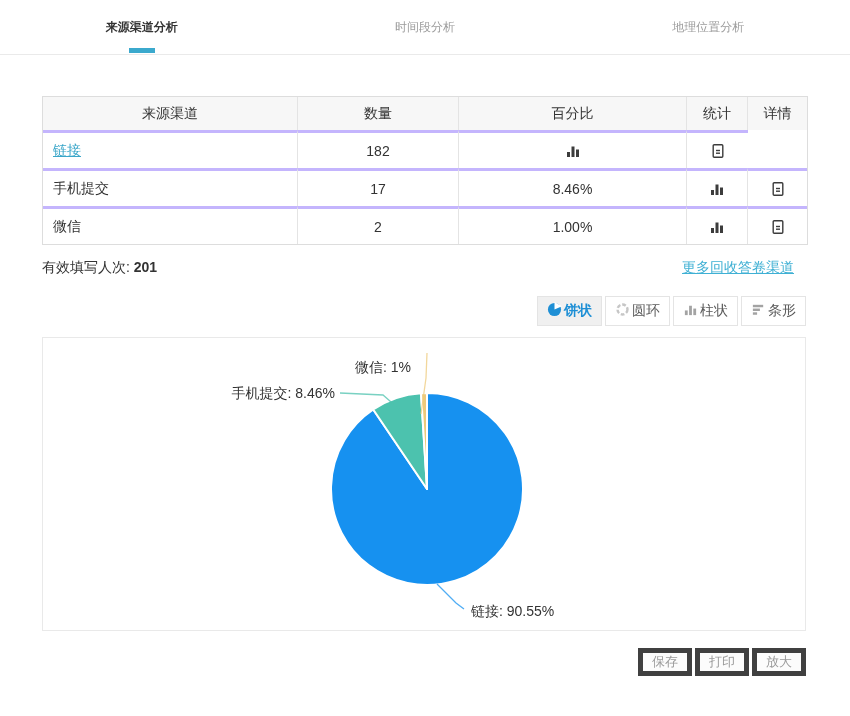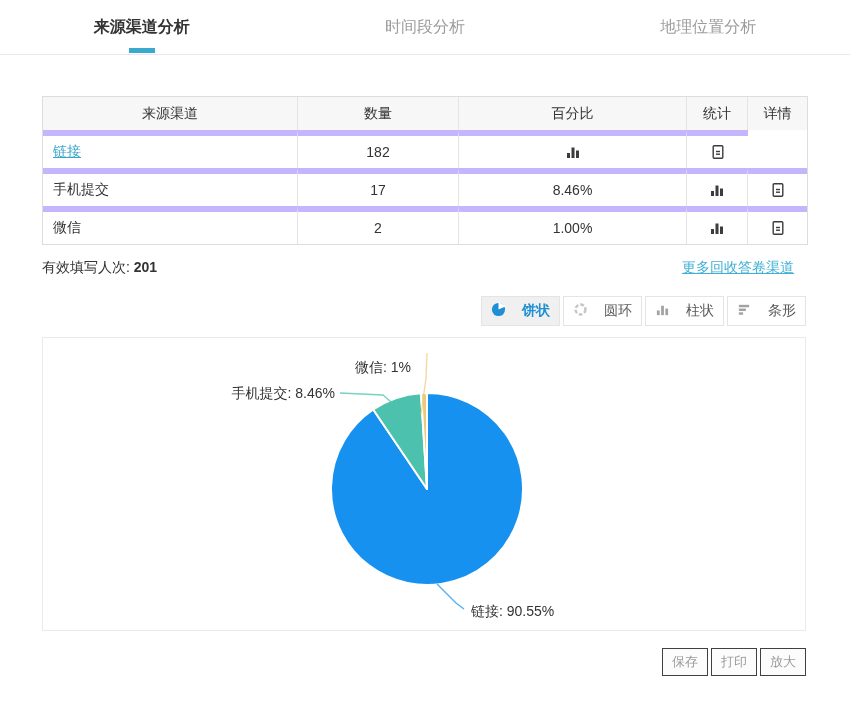--- a/index.html
+++ b/index.html
@@ -12,73 +12,73 @@
     overflow: hidden;
   }
 
   
   .tabbar {
     position: absolute; left: 0; top: 0; width: 850px; height: 55px;
     background: #fff; border-bottom: 1px solid #eaeaea; display: flex;
   }
   .tab {
     flex: 1; display: flex; align-items: center; justify-content: center;
-    font-size: 16px; color: #9c9c9c; cursor: pointer; position: relative;
+    font-size: 12px; color: #9c9c9c; cursor: pointer; position: relative;
   }
   .tab.active { color: #333; font-weight: bold; }
   .tab-underline {
     position: absolute; bottom: 1px; left: 50%; transform: translateX(-50%);
     width: 26px; height: 5px; background: #3ba9cd;
   }
 
   
   .stat-table {
     position: absolute; left: 42px; top: 96px; width: 766px;
     border: 1px solid #ddd; font-size: 14px; background: #fff;
   }
   .trow { display: grid; grid-template-columns: 255px 161px 228px 61px 59px; }
   .trow > div {
     height: 38px; display: flex; align-items: center; justify-content: center;
-    border-right: 1px solid #e4e4e4; border-top: 6px solid #c4b5fd;
+    border-right: 1px solid #e4e4e4; border-top: 3px solid #c4b5fd;
   }
   .trow > div:last-child { border-right: none; }
   .trow.thead > div { height: 33px; background: #f7f7f7; border-top: none; }
   .cell-channel { justify-content: flex-start !important; padding-left: 10px; }
   .link { color: #3aa6c9; text-decoration: underline; cursor: pointer; }
   .icon-btn { cursor: pointer; display: inline-flex; }
 
   
   .summary { position: absolute; left: 42px; top: 259px; font-size: 14px; color: #333; }
   .summary b { font-weight: bold; }
   .more-link {
     position: absolute; right: 56px; top: 259px; font-size: 14px;
     color: #3fb0d4; text-decoration: underline; cursor: pointer;
   }
 
   
   .chart-toolbar { position: absolute; top: 296px; right: 44px; display: flex; gap: 3px; }
   .ct-btn {
-    display: flex; align-items: center; gap: 16px; height: 30px; padding: 4px 9px;
+    display: flex; align-items: center; gap: 2px; height: 30px; padding: 4px 9px;
     border: 1px solid #e4e4e4; background: #fff; font-size: 14px; color: #595959;
     cursor: pointer;
   }
   .ct-btn.active { background: #f0f0f0; color: #1e8fd5; font-weight: bold; }
 
   
   .chart-box {
     position: absolute; left: 42px; top: 337px; width: 764px; height: 294px;
     border: 1px solid #e9e9e9; background: #fff;
   }
   #pie-svg { width: 762px; height: 292px; display: block; }
   #pie-svg text { font-family: "Liberation Sans", sans-serif; }
 
   
   .footer-buttons { position: absolute; top: 648px; right: 44px; display: flex; gap: 3px; }
   .f-btn {
-    height: 28px; padding: 0 9px; border: 1px solid #404040; background: #fcfcfc;
+    height: 28px; padding: 0 9px; border: 5px solid #404040; background: #fcfcfc;
     color: #9b9b9b; font-size: 13px; display: flex; align-items: center; cursor: pointer;
   }
 </style>
 </head>
 <body>
 
 <div class="tabbar">
   <div class="tab active">
     <span>来源渠道分析</span>
     <span class="tab-underline"></span>

